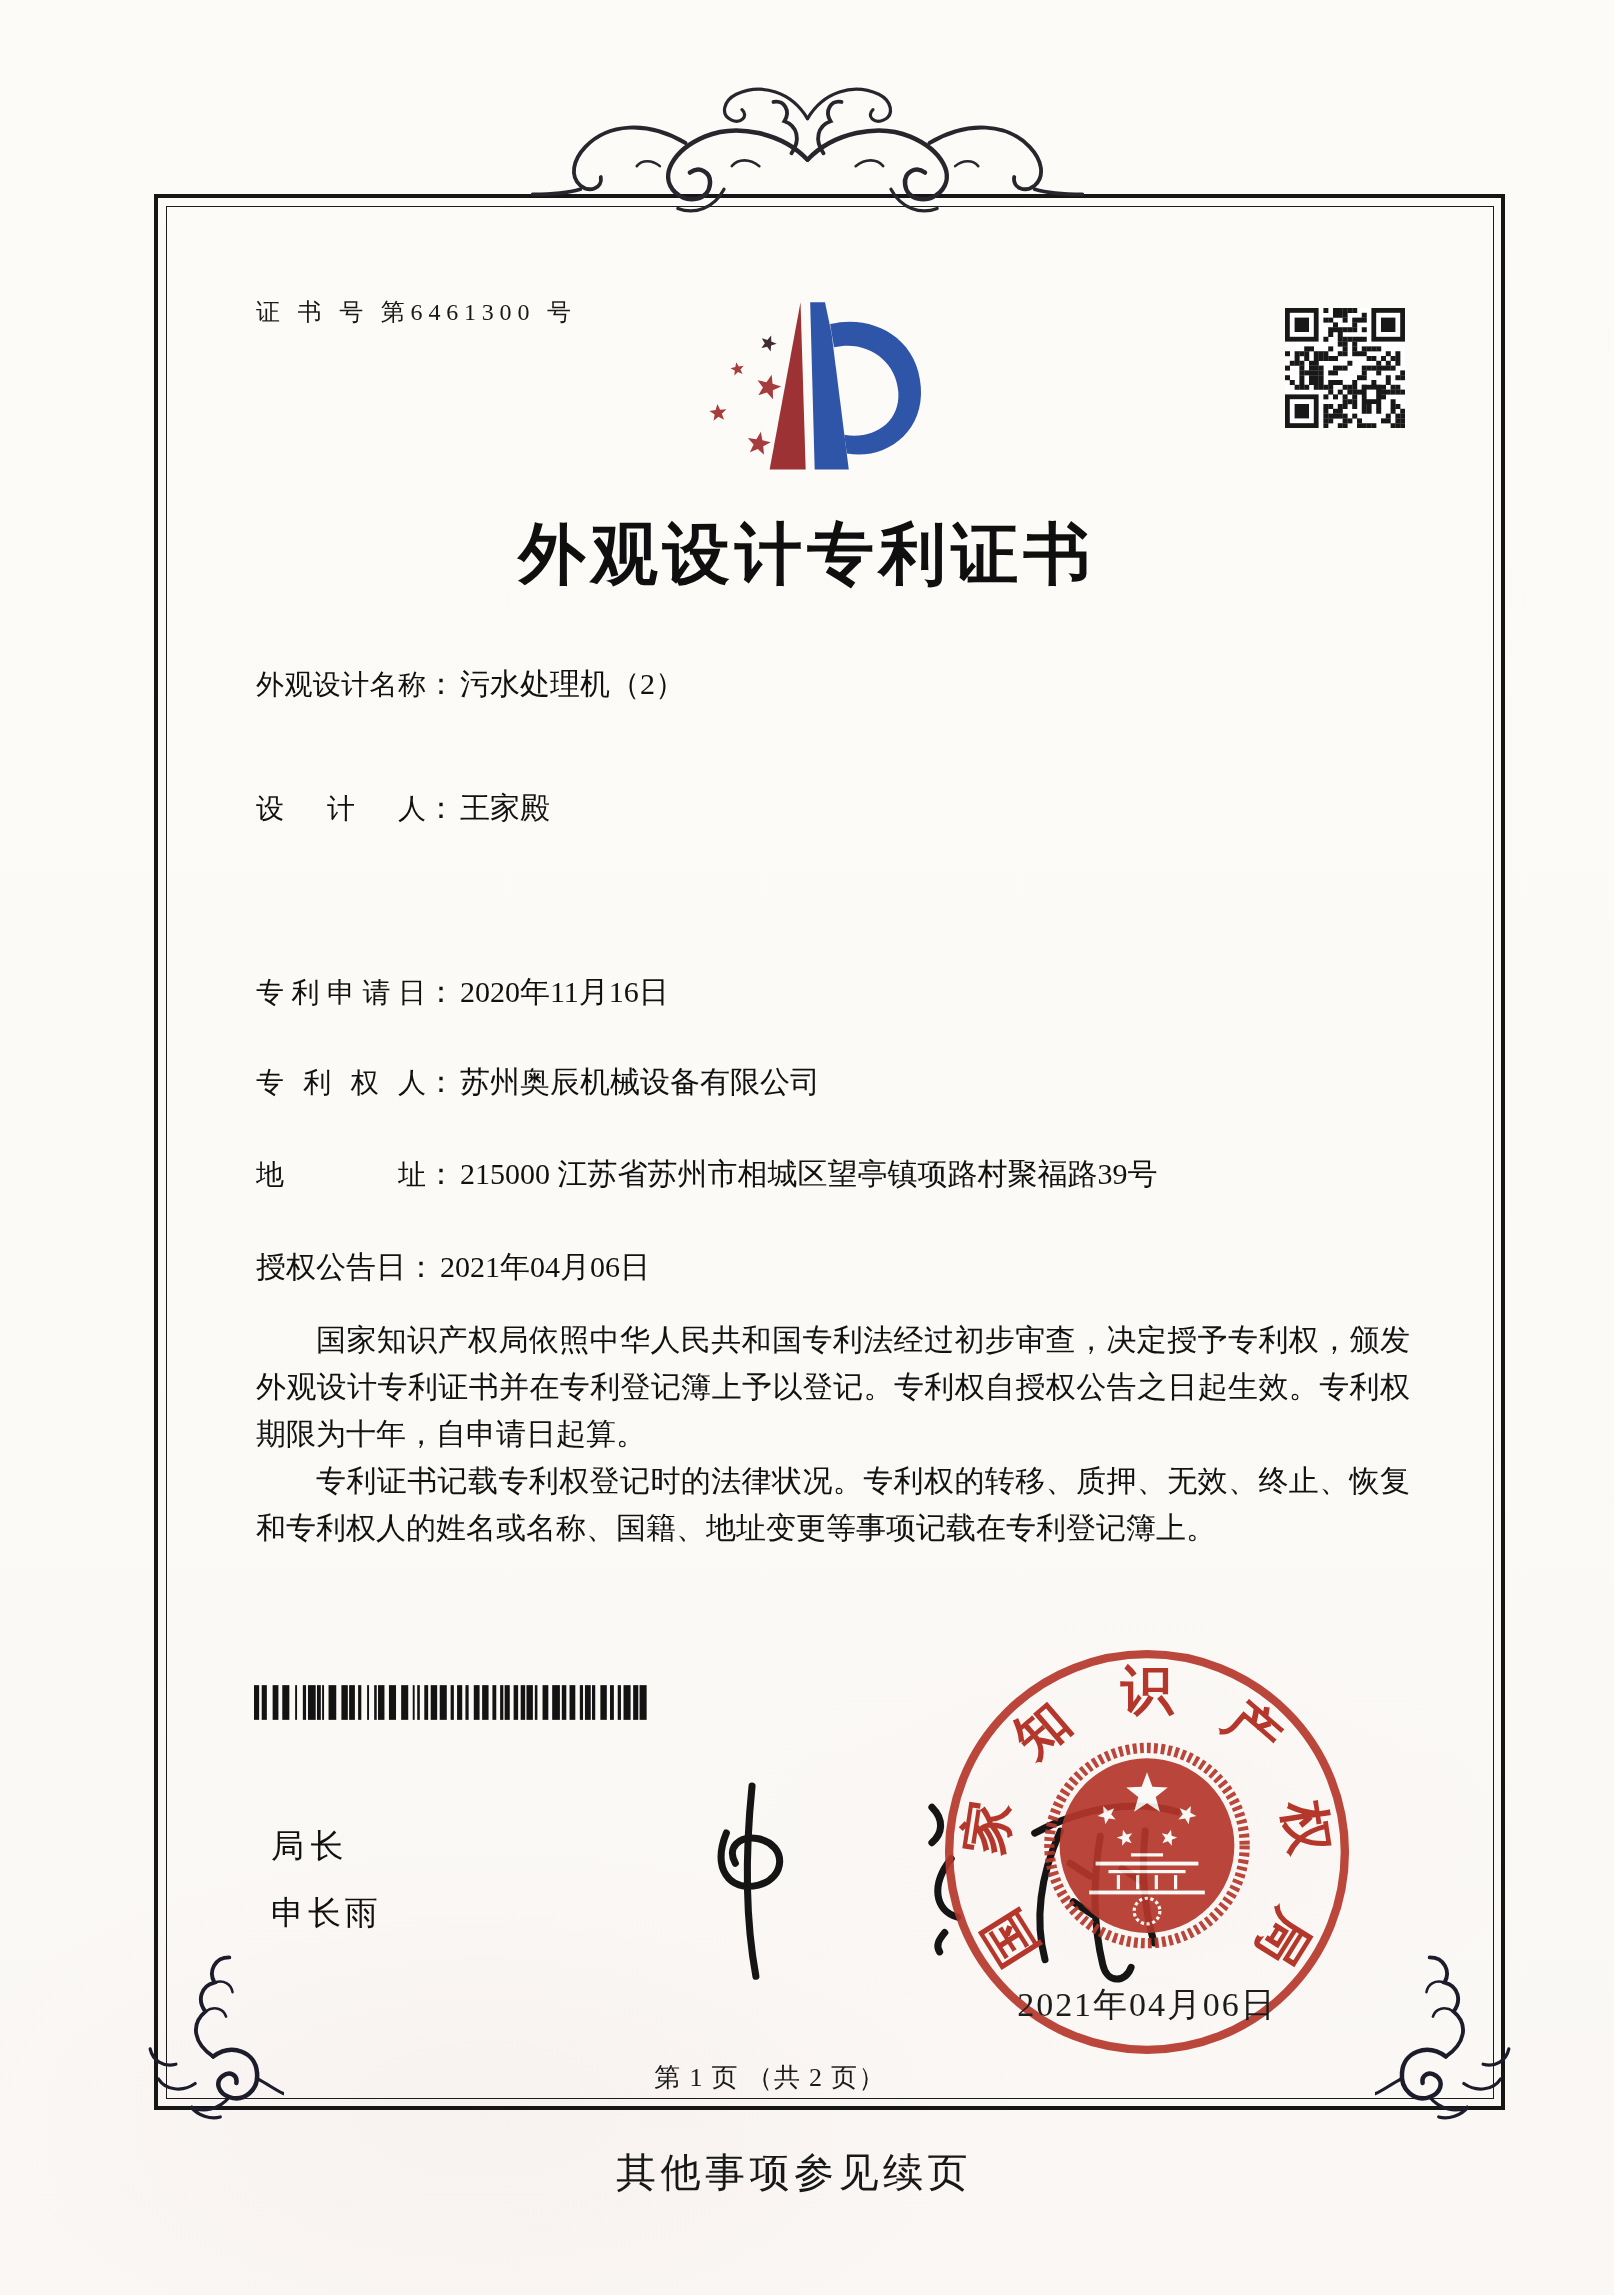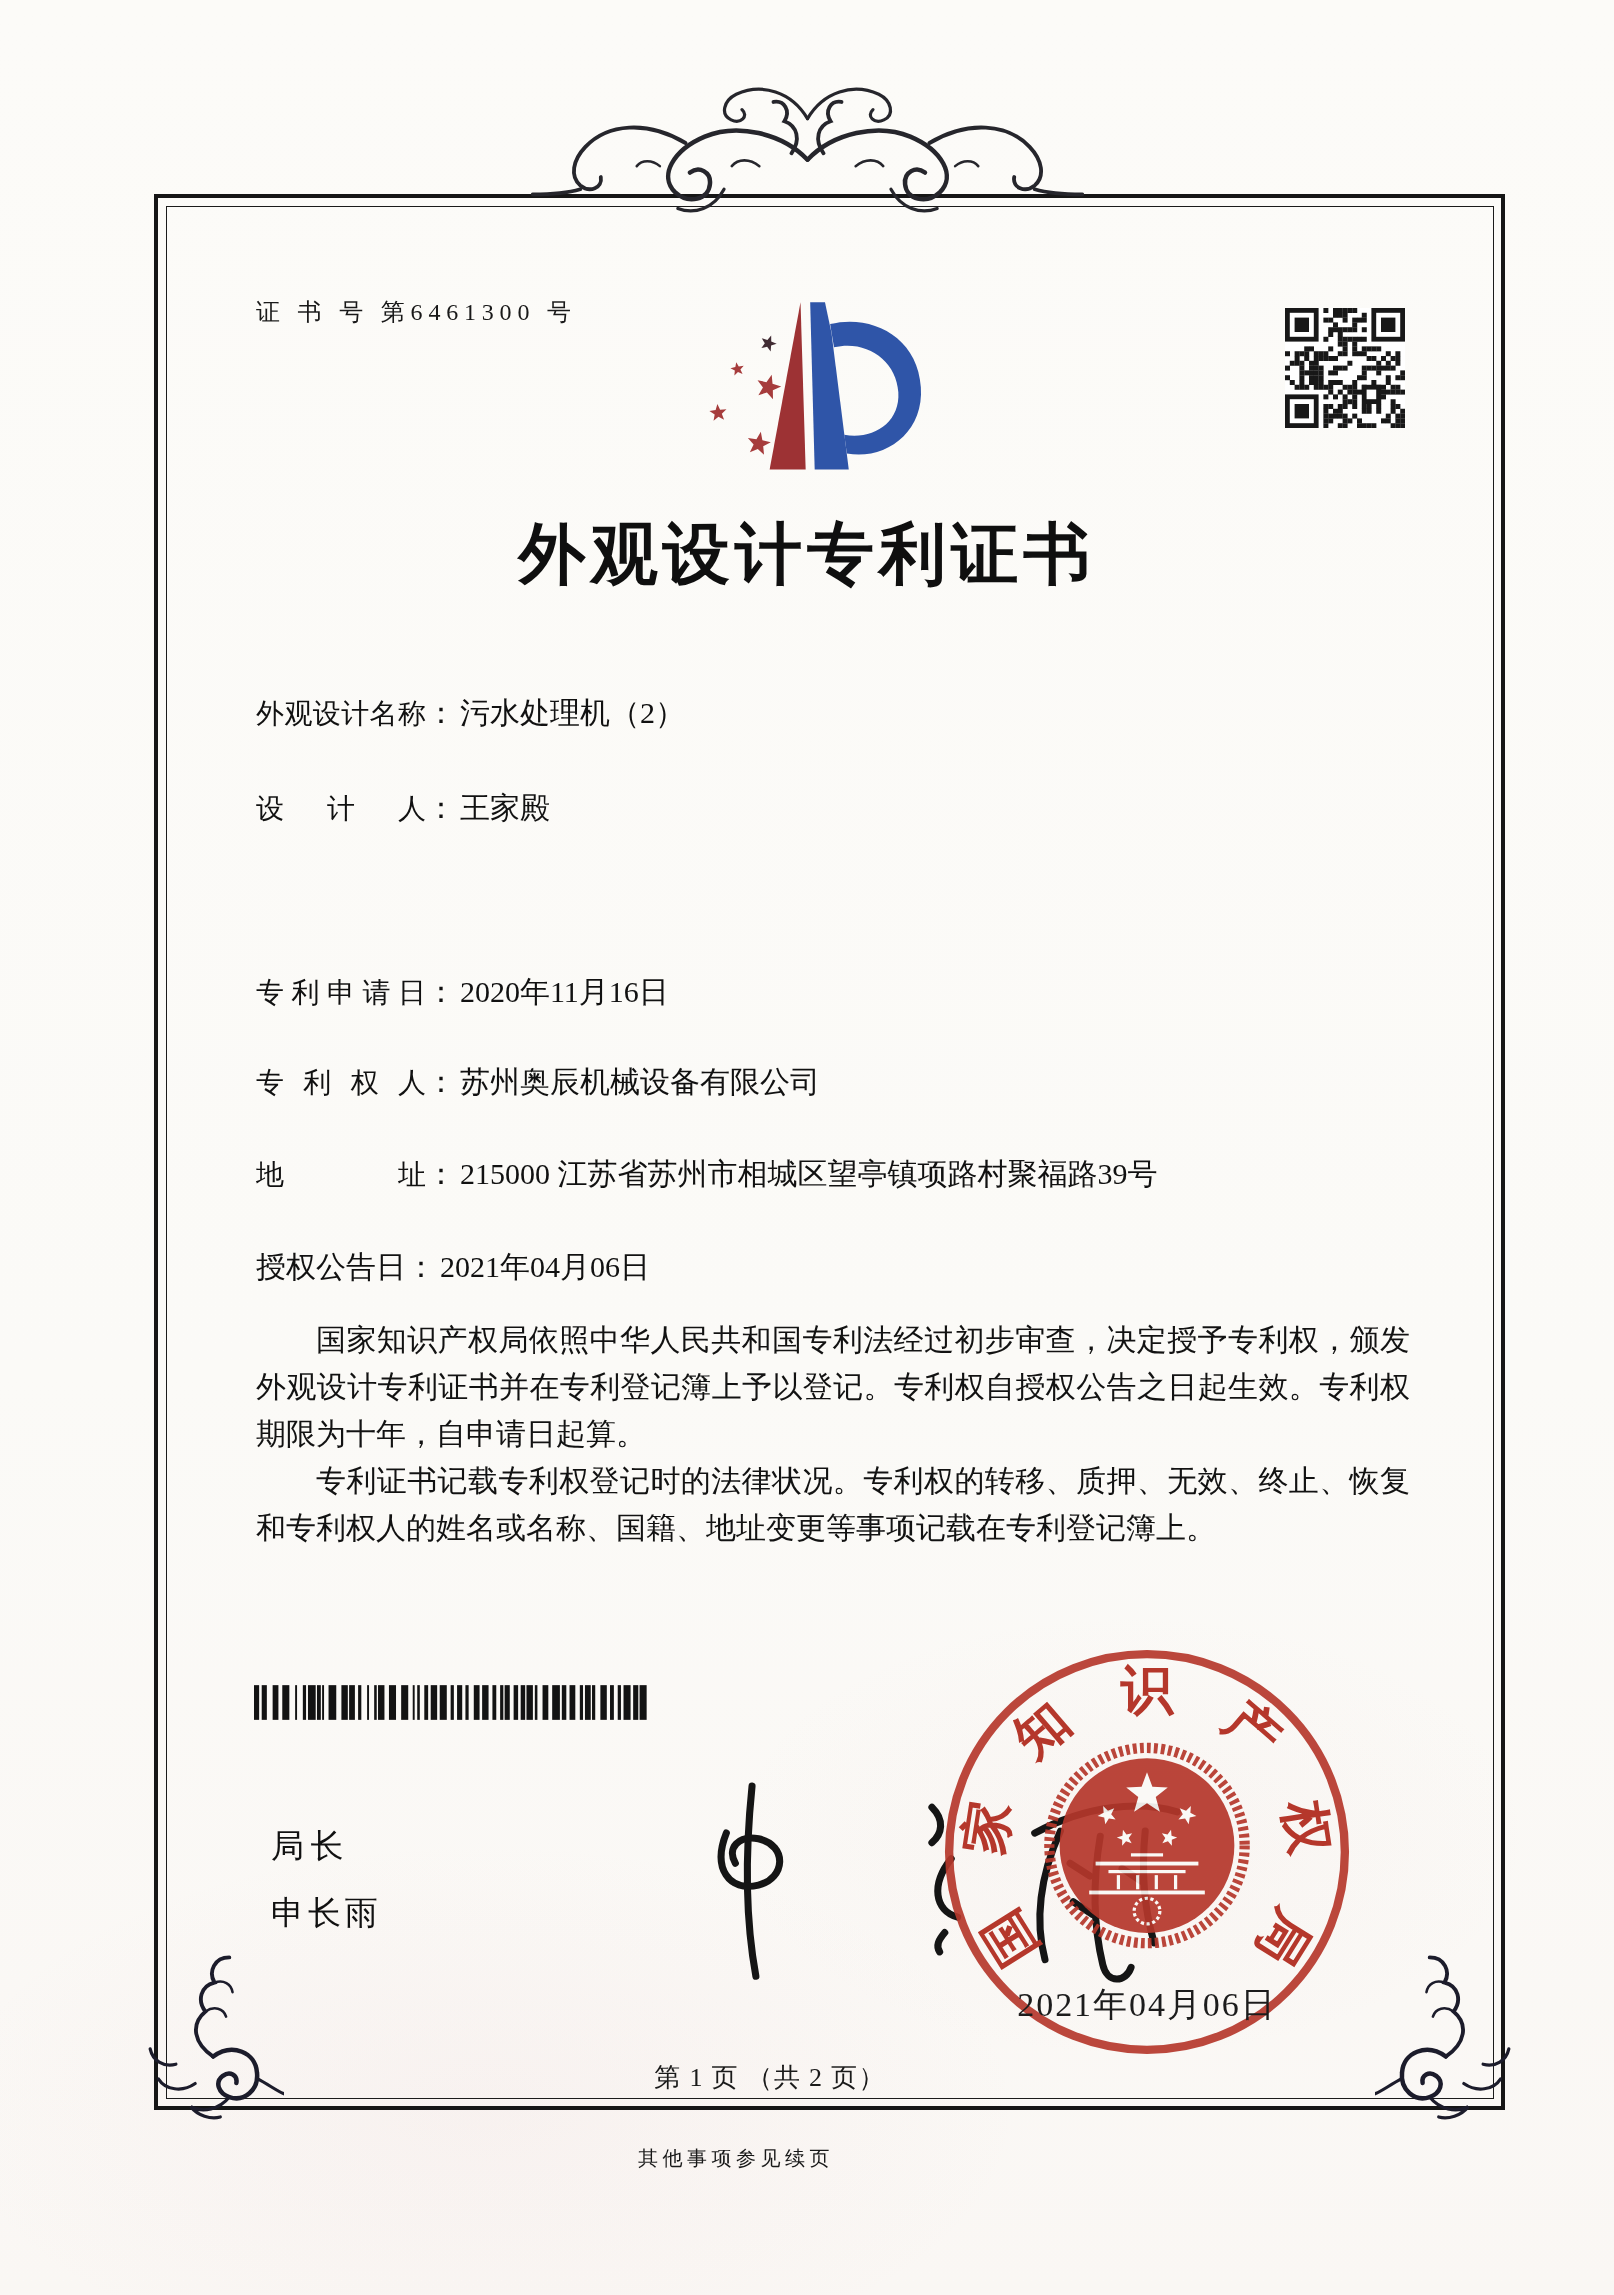--- a/index.html
+++ b/index.html
@@ -49,22 +49,22 @@
     font-size:30px;line-height:47px;text-align:justify;color:#121212;
   }
   .body-text p{margin:0;text-indent:60px;}
   .signer-title{position:absolute;left:271px;top:1824px;font-size:33px;letter-spacing:6.4px;color:#111;}
   .signer-name{position:absolute;left:271px;top:1891px;font-size:33px;letter-spacing:3.9px;color:#111;}
   .page-indicator{
     position:absolute;left:770px;top:2060px;transform:translateX(-50%);
     font-size:26px;letter-spacing:1.3px;color:#1a1a1a;white-space:nowrap;
   }
   .continuation-note{
-    position:absolute;left:736px;top:2145px;transform:translateX(-50%);
-    font-size:20px;letter-spacing:4.5px;color:#181818;white-space:nowrap;font-family:Liberation Serif, serif;
+    position:absolute;left:794px;top:2145px;transform:translateX(-50%);
+    font-size:40px;letter-spacing:4.5px;color:#181818;white-space:nowrap;font-family:Liberation Serif, serif;
   }
   .seal-char{
     font-size:82px;font-weight:bold;fill:#b5372b;
     font-family:"Liberation Serif","DejaVu Serif",serif;
     text-anchor:middle;dominant-baseline:middle;
   }
   .seal-date{
     font-size:53px;fill:#1c1c1c;letter-spacing:3px;
     font-family:"Liberation Serif","DejaVu Serif",serif;text-anchor:middle;
   }
@@ -349,21 +349,21 @@
         <rect x="0" y="133.92000000000002" width="52.080000000000005" height="52.080000000000005"></rect>
         <rect x="7.44" y="141.36" width="37.2" height="37.2" fill="#ffffff"></rect>
         <rect x="14.88" y="148.8" width="22.32" height="22.32" fill="#181818"></rect>
         <rect x="119.04" y="119.04" width="29.76" height="29.76"></rect>
         <rect x="126.48" y="126.48" width="14.88" height="14.88" fill="#ffffff"></rect>
       </g>
   </svg>
 
   <div class="title">外观设计专利证书</div>
 
-  <div class="field-row" style="top:693px;">
+  <div class="field-row" style="top:664px;">
     <span class="f-label">外观设计名称</span><span class="f-colon">：</span><span>污水处理机（2）</span>
   </div>
   <div class="field-row" style="top:788px;">
     <span class="f-label">设计人</span><span class="f-colon">：</span><span>王家殿</span>
   </div>
   <div class="field-row" style="top:972px;">
     <span class="f-label">专利申请日</span><span class="f-colon">：</span><span>2020年11月16日</span>
   </div>
   <div class="field-row" style="top:1062px;">
     <span class="f-label">专利权人</span><span class="f-colon">：</span><span>苏州奥辰机械设备有限公司</span>

